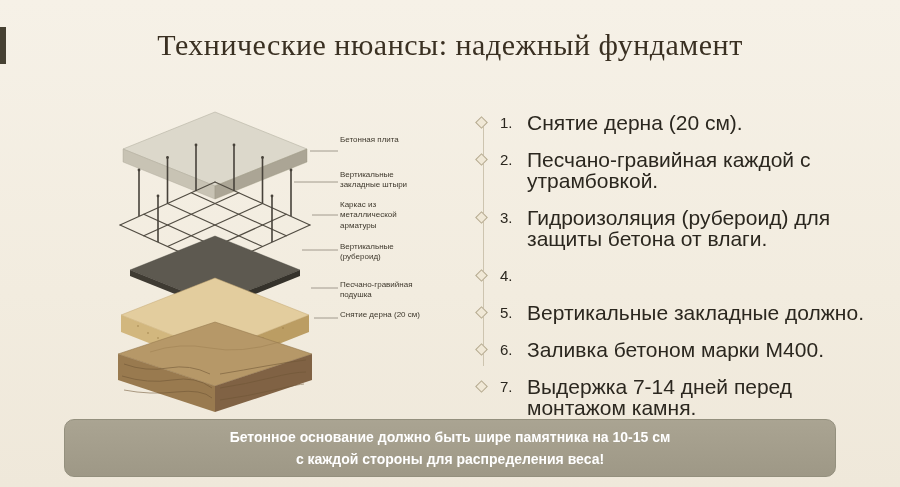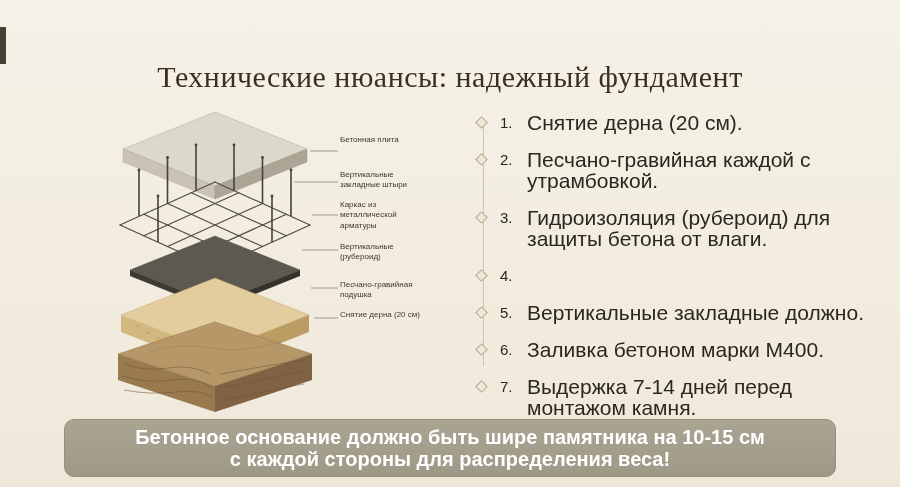--- a/index.html
+++ b/index.html
@@ -3,21 +3,21 @@
 <meta charset="utf-8">
 <style>
   html,body { margin:0; padding:0; background:#e8e4d8; }
   .canvas {
     position:relative; width:900px; height:487px; overflow:hidden;
     background:linear-gradient(180deg,#f6f1e7 0%,#f2ecdf 60%,#efe8da 100%);
     font-family:"Liberation Sans","DejaVu Sans",sans-serif;
   }
   .left-accent { position:absolute; left:0; top:27px; width:6px; height:37px; background:#464133; }
   .title {
-    position:absolute; top:60px; left:0; width:100%; text-align:center;
+    position:absolute; top:28px; left:0; width:100%; text-align:center;
     font-family:"Liberation Serif","DejaVu Serif",serif;
     font-size:30px; color:#3a3022; letter-spacing:.5px;
   }
   .diagram-svg { position:absolute; left:88px; top:98px; }
   .dlabel {
     position:absolute; left:340px; width:94px;
     font-size:8px; line-height:1.3; color:#3e382c;
   }
   .dl-1 { top:135px; } .dl-2 { top:170px; } .dl-3 { top:200px; }
   .dl-4 { top:242px; } .dl-5 { top:280px; } .dl-6 { top:310px; }
@@ -32,21 +32,21 @@
   }
   .step-num { flex:none; width:27px; font-size:15px; line-height:21px; color:#2b271f; }
   .step-text { font-size:21px; line-height:21px; color:#2b271f; }
 
   .banner {
     position:absolute; left:64px; top:419px; width:772px; height:58px;
     border-radius:10px; background:linear-gradient(180deg,#aaa492,#9e9886);
     border:1px solid #94907e; box-sizing:border-box;
     display:flex; flex-direction:column; justify-content:center; align-items:center;
   }
-  .banner-line { color:#ffffff; font-weight:bold; font-size:20px; line-height:22px; text-align:center; }
+  .banner-line { color:#ffffff; font-weight:bold; font-size:14px; line-height:22px; text-align:center; }
 </style>
 </head>
 <body>
 
 <div class="canvas">
 
   <div class="left-accent"></div>
 
   <div class="title">Технические нюансы: надежный фундамент</div>
 

